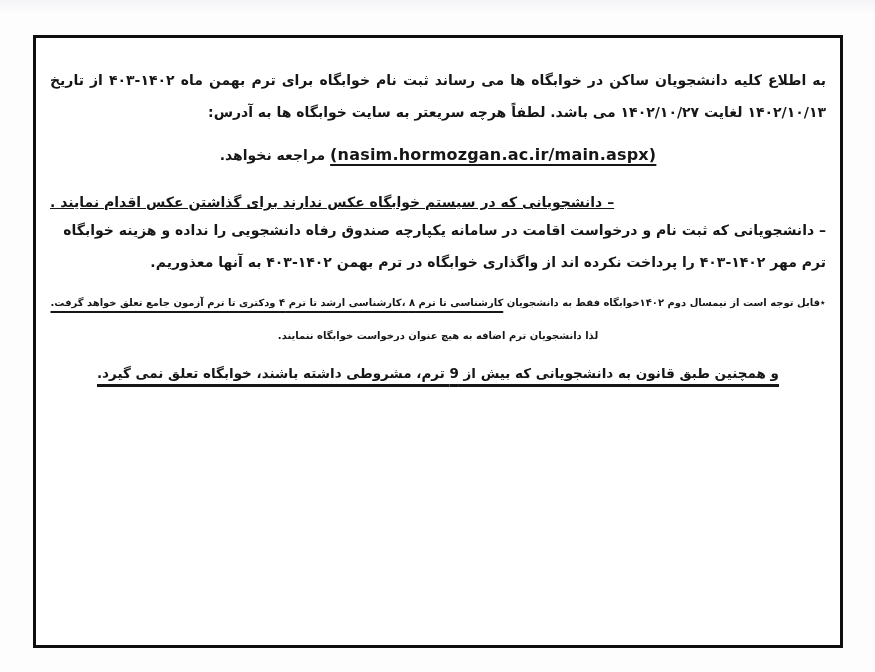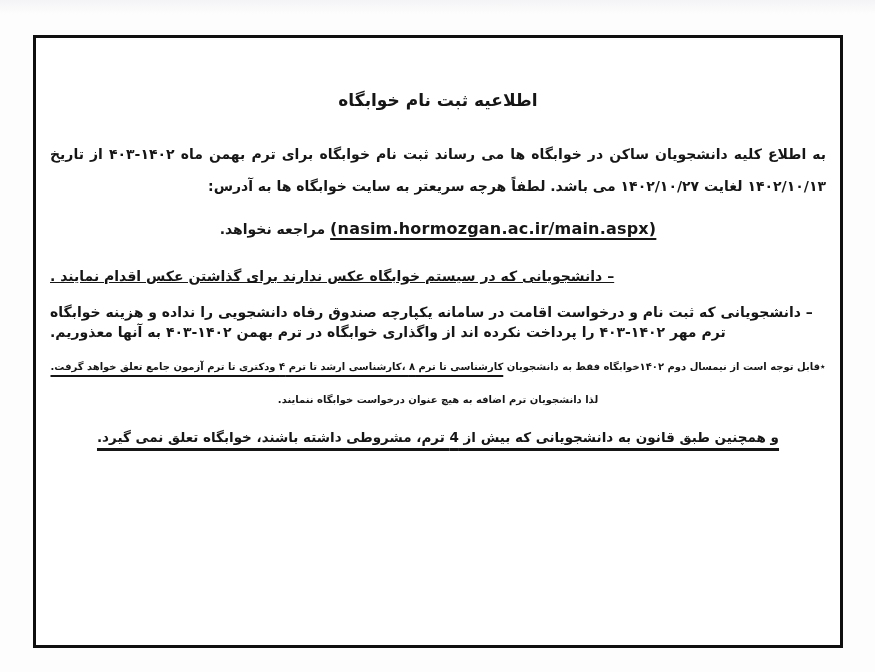--- a/index.html
+++ b/index.html
@@ -57,23 +57,22 @@
     letter-spacing: 0.2px;
   }
   .bullet {
     text-align: left;
     line-height: 24px;
     text-decoration: underline;
   }
   .bullet-1 { margin-top: 22px; }
   .bullet-2 { margin-top: 16px; }
   .bullet-3 {
-    margin-top: 14px;
-    text-align: left;
-    line-height: 20px;
+    text-align: right;
+    line-height: 32px;
   }
   .note {
     margin-top: 8px;
     text-align: center;
     font-size: 10px;
     line-height: 33px;
   }
   .note .u {
     text-decoration: underline;
     text-decoration-thickness: 2px;
@@ -96,34 +95,33 @@
     font-size: 13.5px;
     line-height: 22px;
   }
 </style>
 </head>
 <body>
 
 <div class="canvas">
   <div class="sheet">
 
-    <h1 class="title">اطلاعیه ثبت نام خوابگاه</h1>
 
     <p class="para intro">به اطلاع کلیه دانشجویان ساکن در خوابگاه ها می رساند ثبت نام خوابگاه برای ترم بهمن ماه ۱۴۰۲-۴۰۳ از تاریخ ۱۴۰۲/۱۰/۱۳ لغایت ۱۴۰۲/۱۰/۲۷ می باشد. لطفاً هرچه سریعتر به سایت خوابگاه ها به آدرس:</p>
 
     <p class="link-line">
       <span class="url" dir="ltr">(nasim.hormozgan.ac.ir/main.aspx)</span><span> مراجعه نخواهد.</span>
     </p>
 
     <p class="para bullet bullet-1">– دانشجویانی که در سیستم خوابگاه عکس ندارند برای گذاشتن عکس اقدام نمایند .</p>
 
 
     <p class="para bullet-3">– دانشجویانی که ثبت نام و درخواست اقامت در سامانه یکپارچه صندوق رفاه دانشجویی را نداده و هزینه خوابگاه ترم مهر ۱۴۰۲-۴۰۳ را پرداخت نکرده اند از واگذاری خوابگاه در ترم بهمن ۱۴۰۲-۴۰۳ به آنها معذوریم.</p>
 
     <p class="note">
       <span>٭قابل توجه است از نیمسال دوم ۱۴۰۲خوابگاه فقط به دانشجویان </span><span class="u">کارشناسی تا ترم ۸ ،کارشناسی ارشد تا ترم ۴ ودکتری تا ترم آزمون جامع تعلق خواهد گرفت.</span><span> لذا دانشجویان ترم اضافه به هیچ عنوان درخواست خوابگاه ننمایند.</span>
     </p>
 
-    <p class="probation">و همچنین طبق قانون به دانشجویانی که بیش از 4 ترم، مشروطی داشته باشند، خوابگاه تعلق نمی گیرد.</p>
+    <p class="probation">و همچنین طبق قانون به دانشجویانی که بیش از 9 ترم، مشروطی داشته باشند، خوابگاه تعلق نمی گیرد.</p>
 
 
   </div>
 </div>
 
 </body></html>

